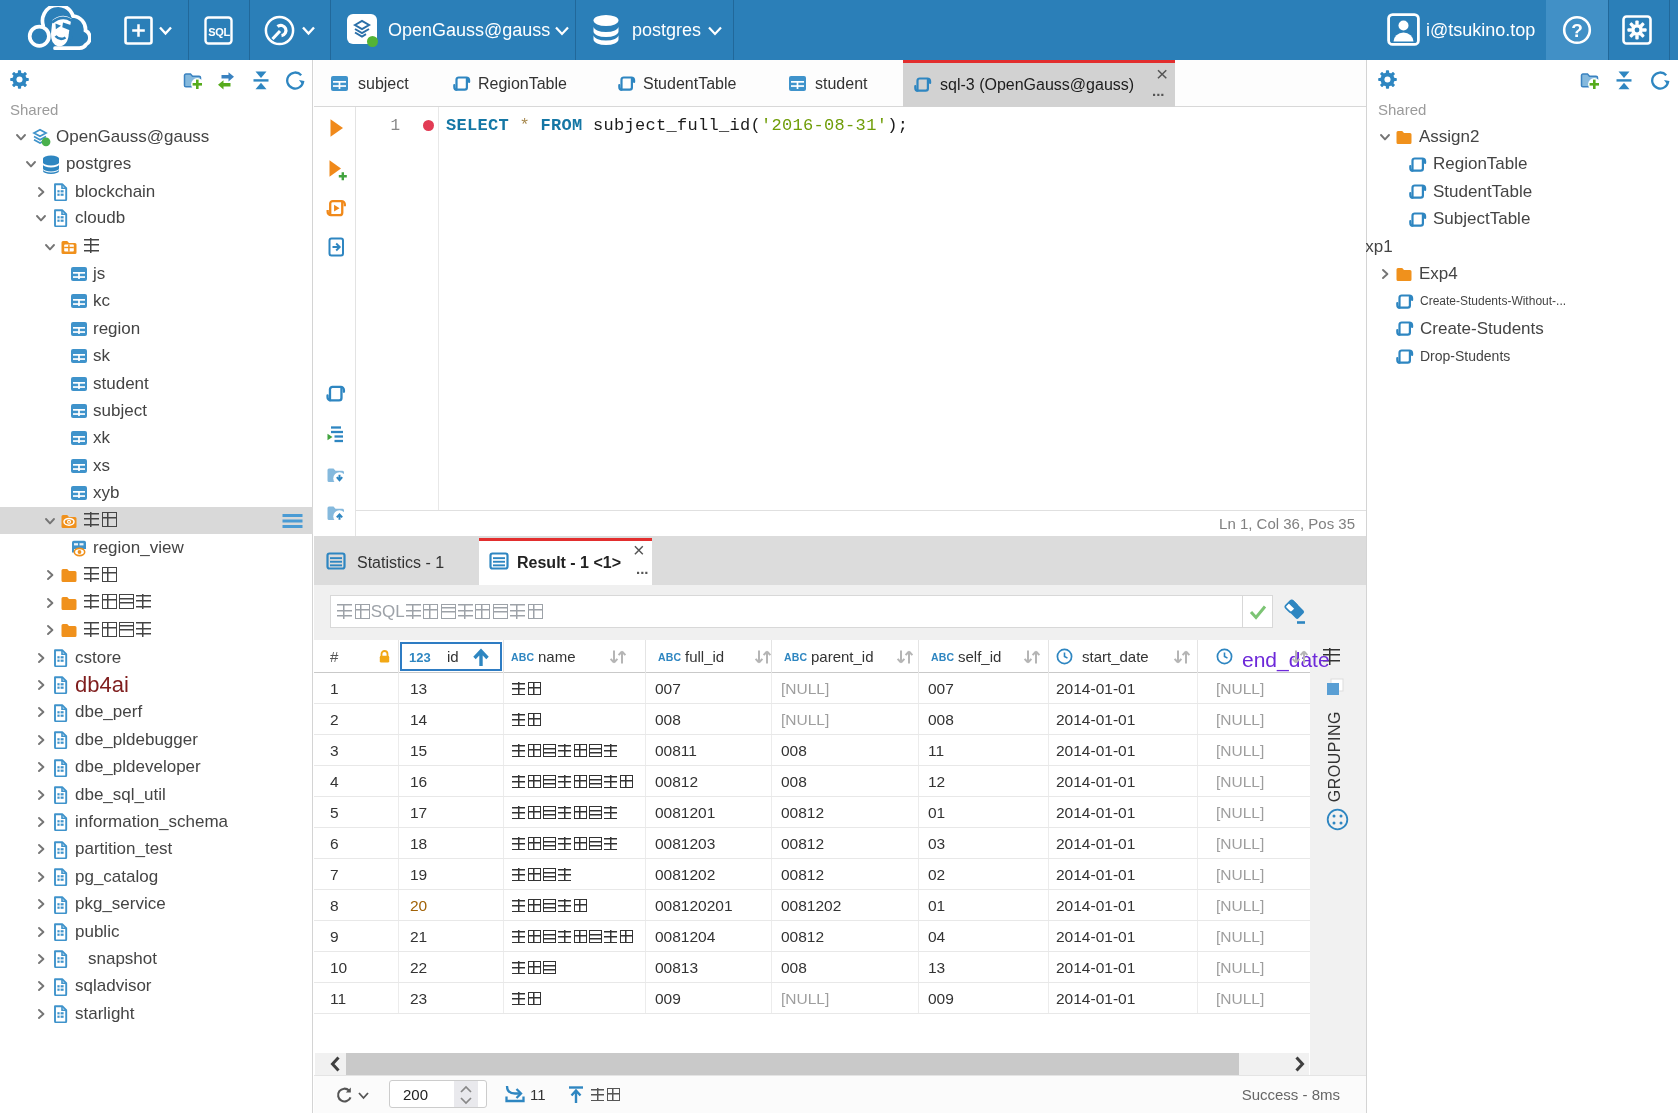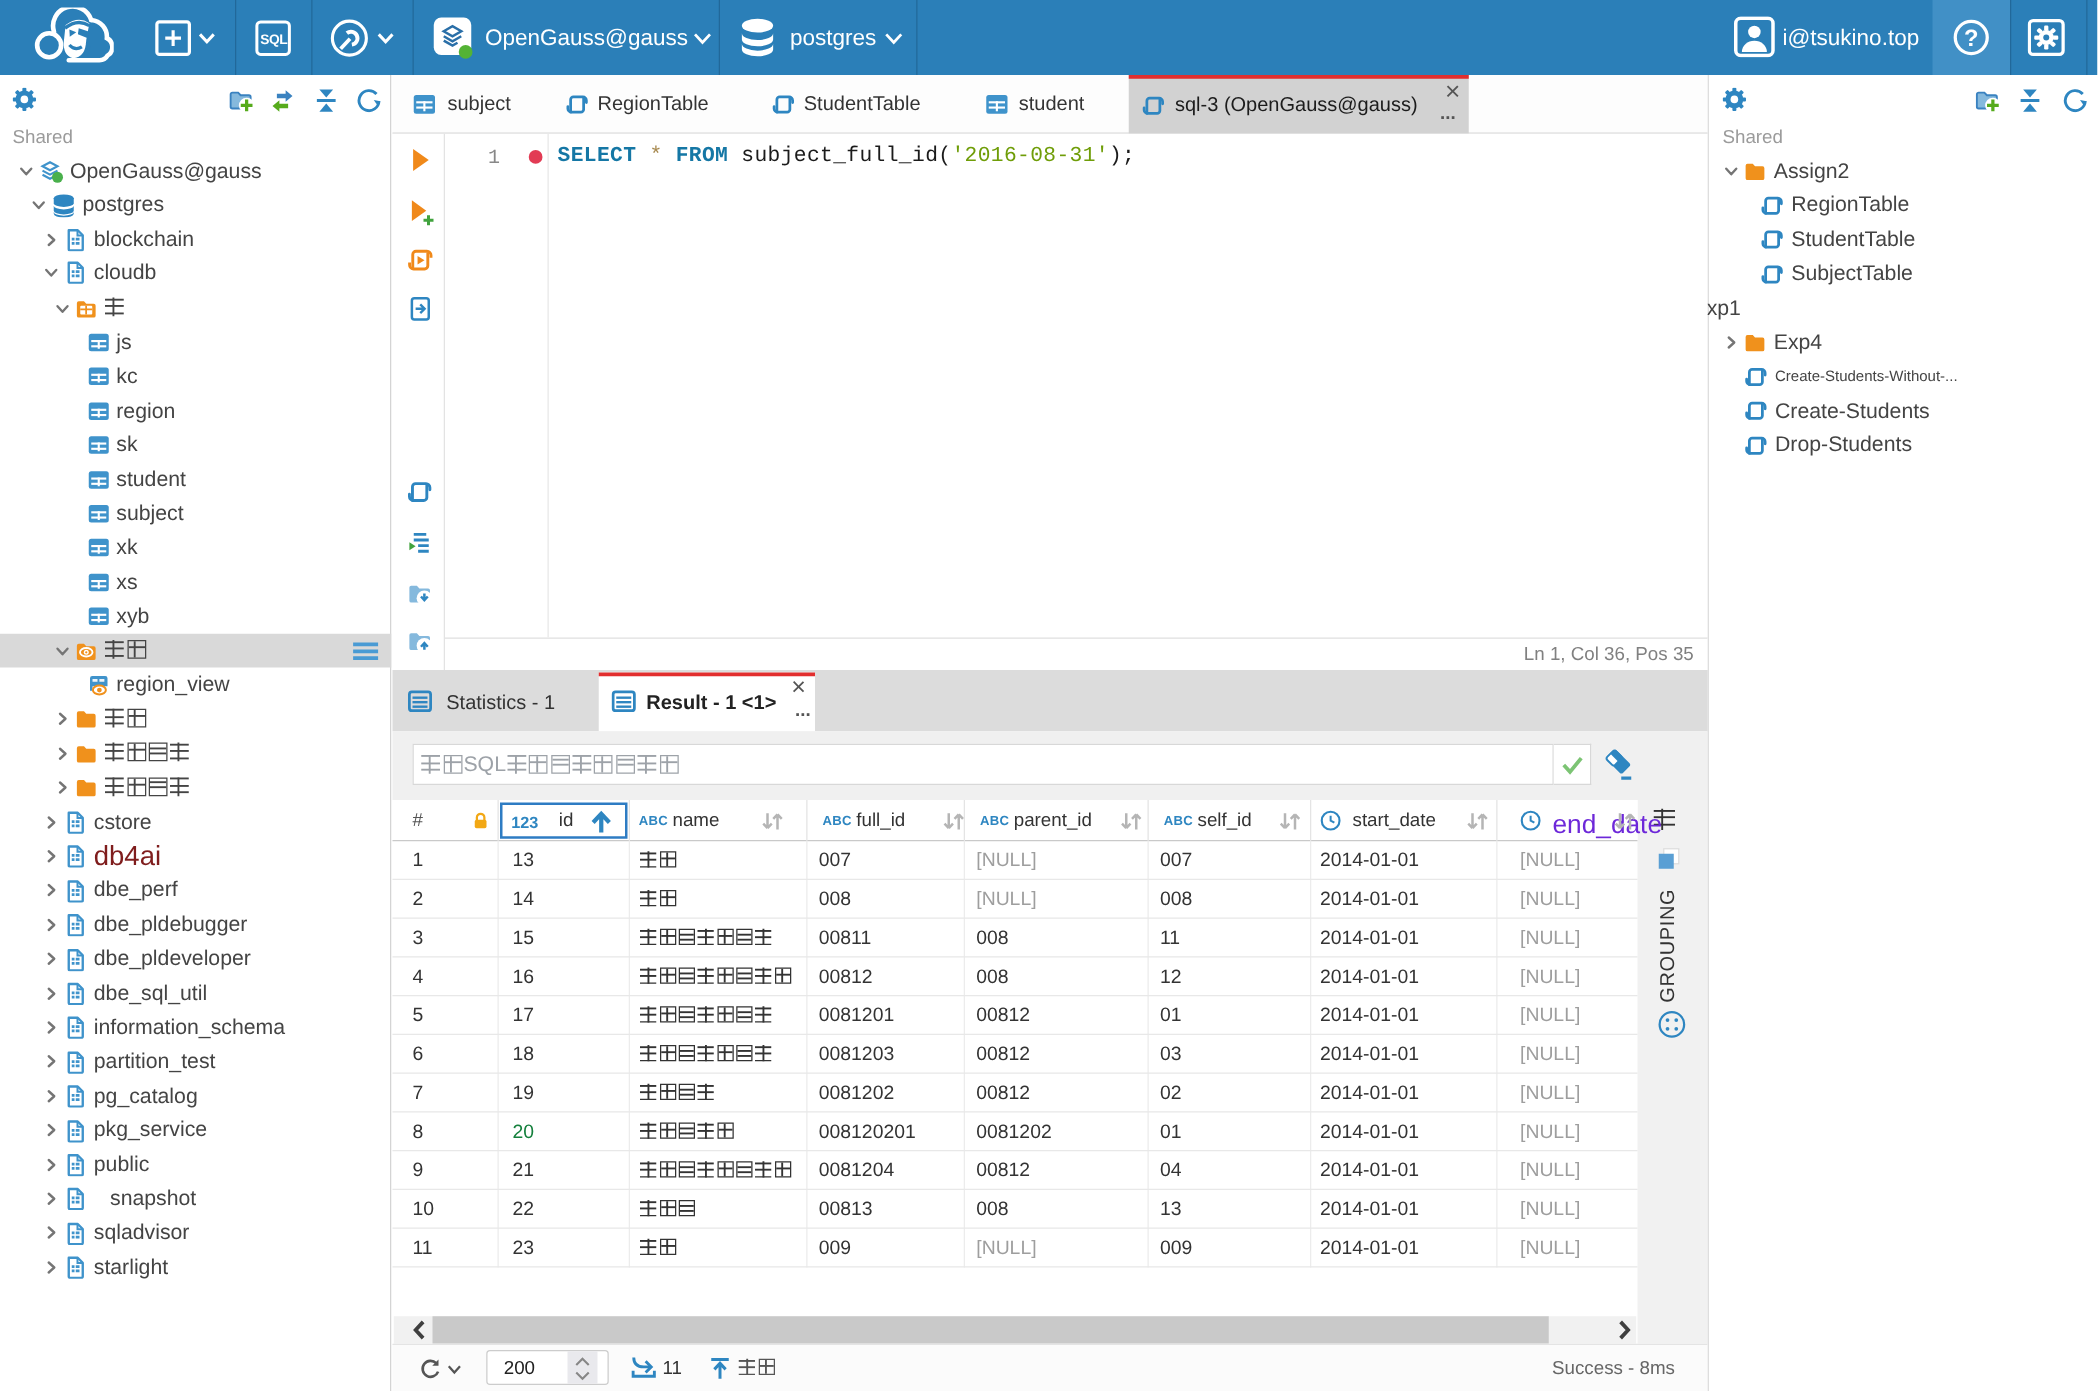--- a/index.html
+++ b/index.html
@@ -815,21 +815,21 @@
 <span style="margin-left:6px;font-size:17px;color:#444">Create-Students</span>
 </div>
 <div class="row" style="left:1366px;top:342.5px;width:312px;height:27.4px;">
 <span style="margin-left:11px;width:16px"></span>
 <span style="margin-left:2px">
       <svg width="19" height="19" viewBox="0 0 19 19">
         <path d="M17.1,8 V6.3 A2.8,2.8 0 0 0 14.3,3.5 H6.7 A2.2,2.2 0 0 0 4.5,5.7 V15.7" fill="none" stroke="#2e86c1" stroke-width="2.2" stroke-linecap="round"></path>
         <path d="M2.3,11.2 V12.9 A2.8,2.8 0 0 0 5.1,15.7 H12.7 A2.2,2.2 0 0 0 14.9,13.5 V4.4" fill="none" stroke="#2e86c1" stroke-width="2.2" stroke-linecap="round"></path>
       </svg>
     </span>
-<span style="margin-left:6px;font-size:17px;color:#444">Drop-Students</span>
+<span style="margin-left:6px;font-size:14px;color:#444">Drop-Students</span>
 </div>
 <div class="abs" style="left:314px;top:60px;width:1052px;height:47px;background:#fdfdfd;border-bottom:1px solid #d8d8d8"></div>
 <div class="abs" style="left:330px;top:74px">
     <svg width="19" height="19" viewBox="0 0 19 19" style="">
       <rect x="1" y="2" width="17" height="15" rx="2" fill="#3f93cb"></rect>
       <rect x="3" y="7" width="13" height="1.7" fill="#fff"></rect>
       <rect x="3" y="11.2" width="13" height="1.7" fill="#fff"></rect>
       <rect x="8.65" y="7" width="1.7" height="8" fill="#fff"></rect>
     </svg>
   </div>
@@ -1135,21 +1135,21 @@
 <div class="abs" style="left:330px;top:866px;font-size:15.5px;color:#333;white-space:nowrap">7</div>
 <div class="abs" style="left:410px;top:866px;font-size:15.5px;color:#333;white-space:nowrap">19</div>
 <div class="abs" style="left:511px;top:866px;font-size:15.5px;color:#333;white-space:nowrap"><i class="hz hza "></i><i class="hz hzb "></i><i class="hz hzc "></i><i class="hz hza "></i></div>
 <div class="abs" style="left:655px;top:866px;font-size:15.5px;color:#333;white-space:nowrap">0081202</div>
 <div class="abs" style="left:781px;top:866px;font-size:15.5px;color:#333;white-space:nowrap">00812</div>
 <div class="abs" style="left:928px;top:866px;font-size:15.5px;color:#333;white-space:nowrap">02</div>
 <div class="abs" style="left:1056px;top:866px;font-size:15.5px;color:#333;white-space:nowrap">2014-01-01</div>
 <div class="abs" style="left:1216px;top:866px;font-size:15.5px;color:#333;white-space:nowrap"><span style="color:#9e9e9e">[NULL]</span></div>
 <div class="abs" style="left:314px;top:920px;width:996px;height:1px;background:#e8e8e8"></div>
 <div class="abs" style="left:330px;top:897px;font-size:15.5px;color:#333;white-space:nowrap">8</div>
-<div class="abs" style="left:410px;top:897px;font-size:15.5px;color:#15803d;white-space:nowrap">20</div>
+<div class="abs" style="left:410px;top:897px;font-size:15.5px;color:#a16207;white-space:nowrap">20</div>
 <div class="abs" style="left:511px;top:897px;font-size:15.5px;color:#333;white-space:nowrap"><i class="hz hza "></i><i class="hz hzb "></i><i class="hz hzc "></i><i class="hz hza "></i><i class="hz hzb "></i></div>
 <div class="abs" style="left:655px;top:897px;font-size:15.5px;color:#333;white-space:nowrap">008120201</div>
 <div class="abs" style="left:781px;top:897px;font-size:15.5px;color:#333;white-space:nowrap">0081202</div>
 <div class="abs" style="left:928px;top:897px;font-size:15.5px;color:#333;white-space:nowrap">01</div>
 <div class="abs" style="left:1056px;top:897px;font-size:15.5px;color:#333;white-space:nowrap">2014-01-01</div>
 <div class="abs" style="left:1216px;top:897px;font-size:15.5px;color:#333;white-space:nowrap"><span style="color:#9e9e9e">[NULL]</span></div>
 <div class="abs" style="left:314px;top:951px;width:996px;height:1px;background:#e8e8e8"></div>
 <div class="abs" style="left:330px;top:928px;font-size:15.5px;color:#333;white-space:nowrap">9</div>
 <div class="abs" style="left:410px;top:928px;font-size:15.5px;color:#333;white-space:nowrap">21</div>
 <div class="abs" style="left:511px;top:928px;font-size:15.5px;color:#333;white-space:nowrap"><i class="hz hza "></i><i class="hz hzb "></i><i class="hz hzc "></i><i class="hz hza "></i><i class="hz hzb "></i><i class="hz hzc "></i><i class="hz hza "></i><i class="hz hzb "></i></div>

